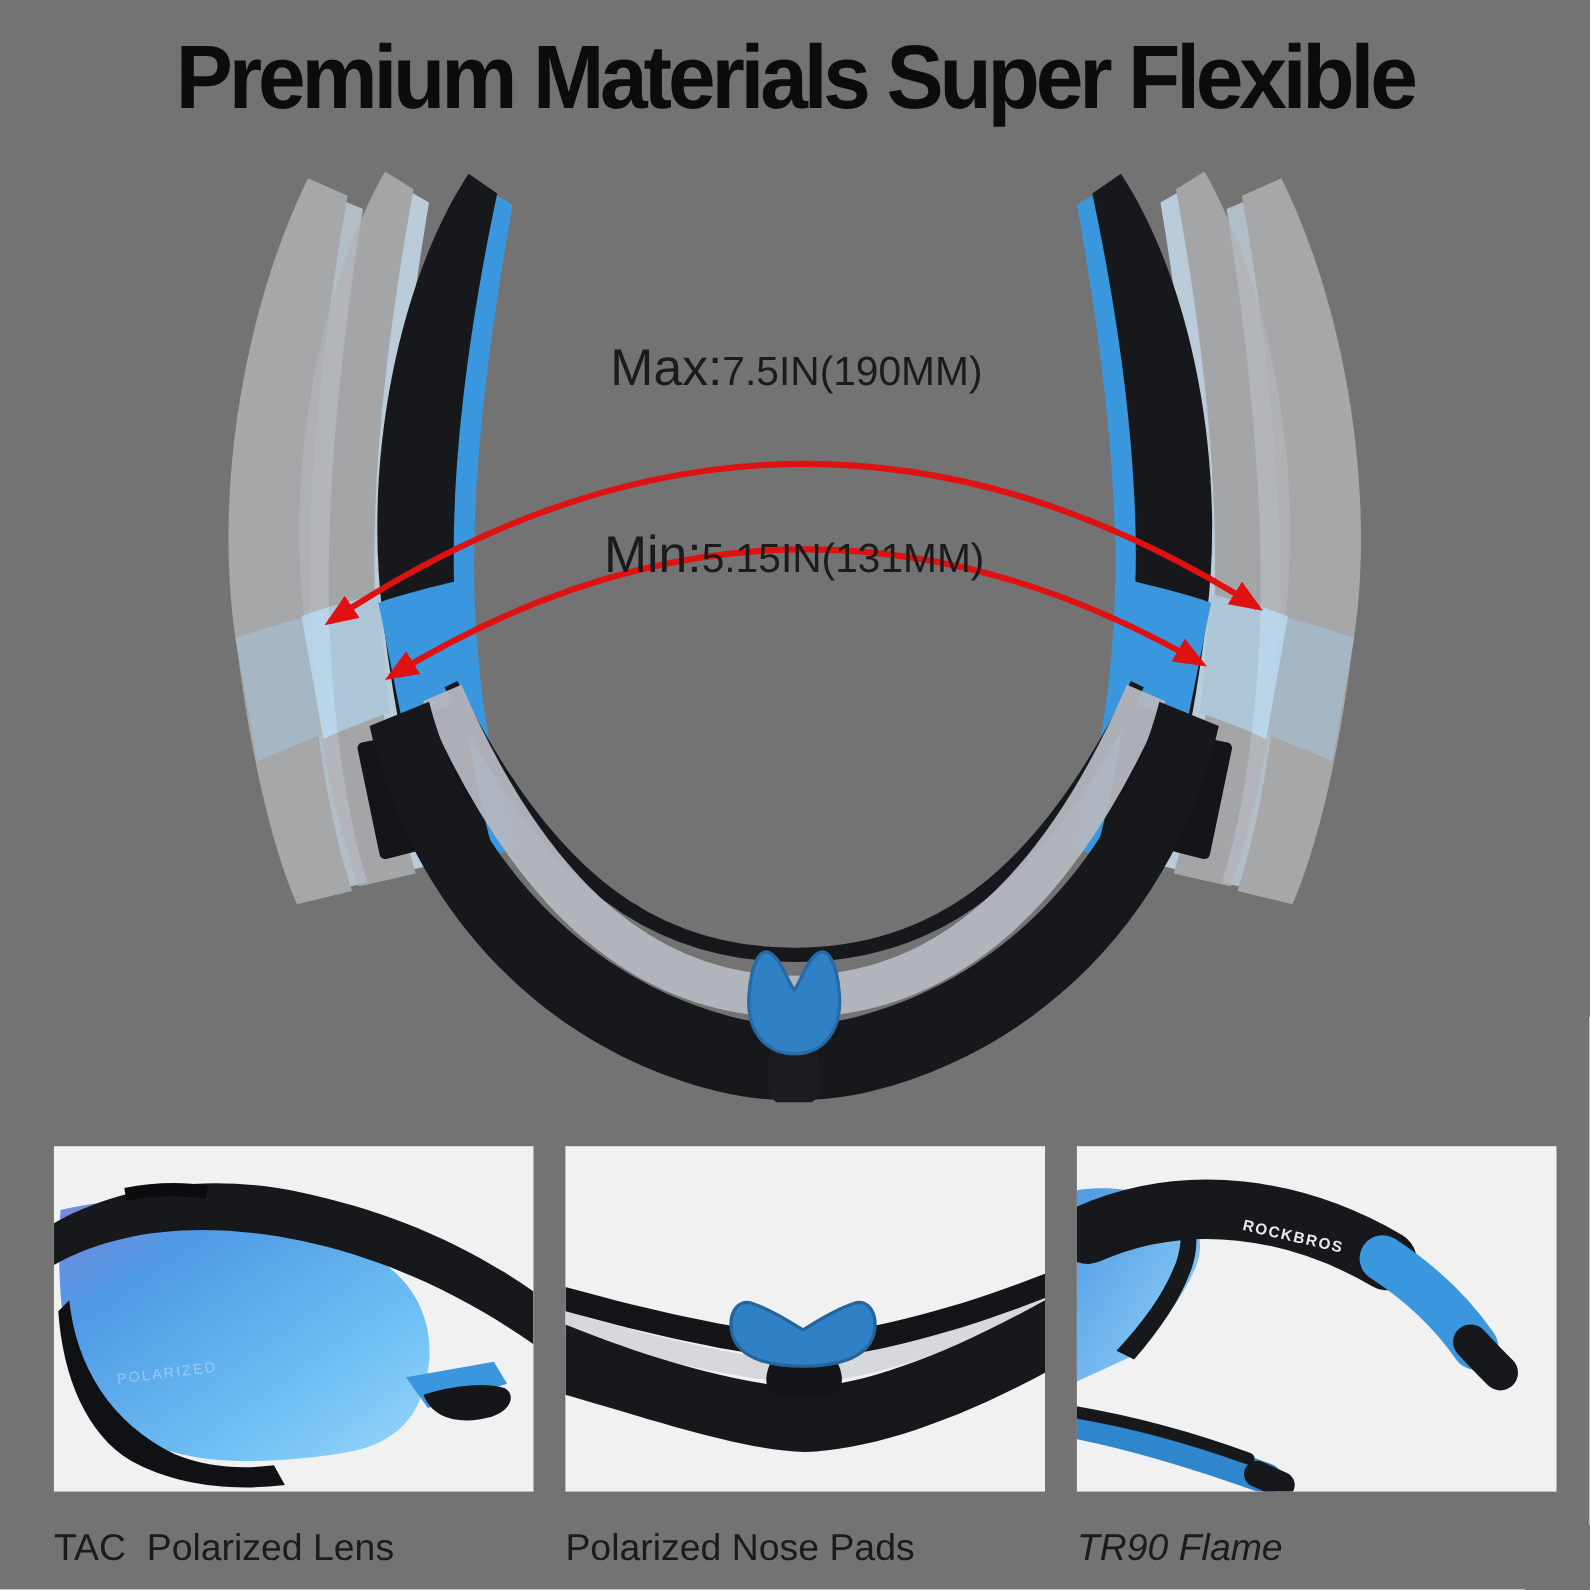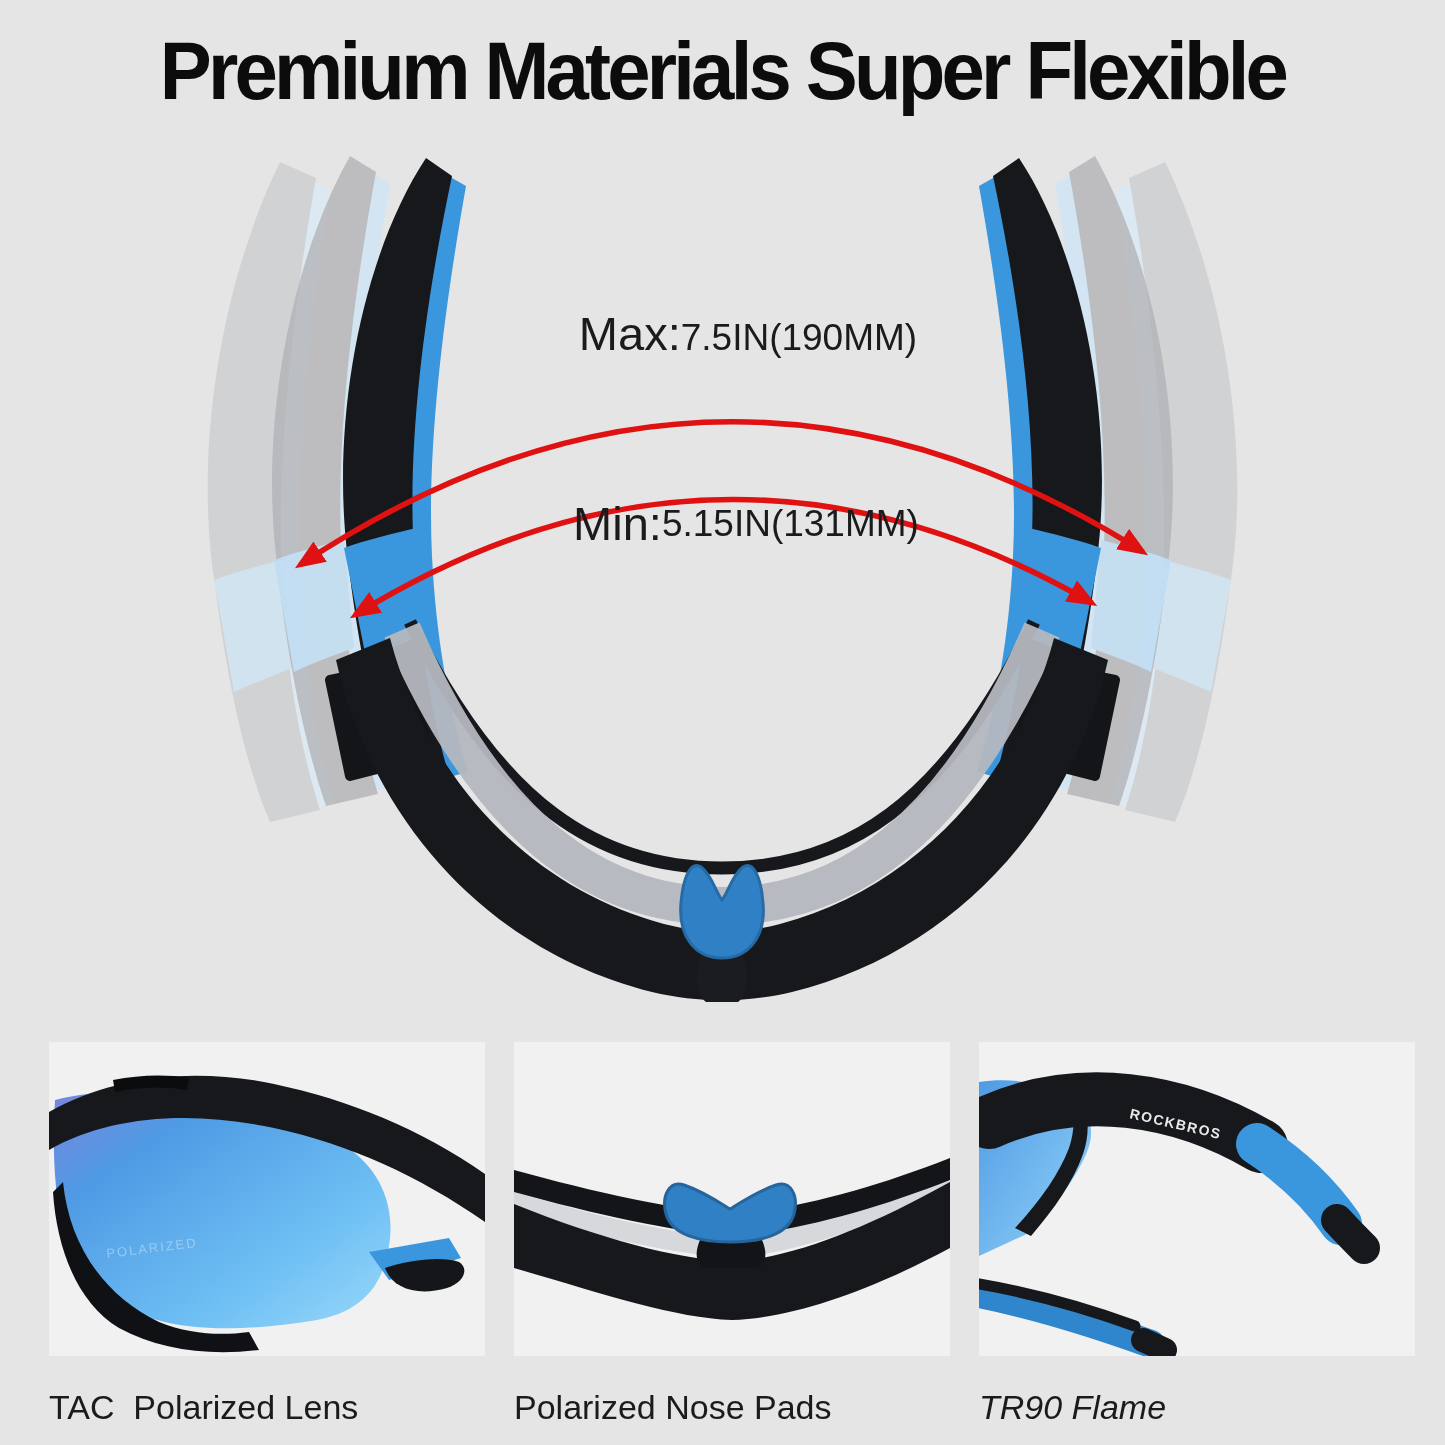--- a/index.html
+++ b/index.html
@@ -1,29 +1,29 @@
 <!DOCTYPE html>
 <html><head>
 <meta charset="utf-8">
 <style>
   html,body{margin:0;padding:0;background:#fff;}
-  .page{position:relative;width:1445px;height:1445px;background:#e5e5e5;overflow:hidden;
+  .page{position:relative;width:1445px;height:1445px;background:#737373;overflow:hidden;
         font-family:"Liberation Sans",sans-serif;}
   
   .title{position:absolute;left:0;top:24px;width:1445px;text-align:center;
          font-size:82px;font-weight:bold;color:#0c0c0c;letter-spacing:-4px;
          transform:scaleX(.95);transform-origin:center;white-space:nowrap;}
   
   .hero-svg{position:absolute;left:0;top:0;width:1445px;height:1030px;}
   .measure{position:absolute;display:flex;align-items:baseline;transform:translateX(-50%);
-           color:#1b1b1d;white-space:pre;margin-left:24px;}
+           color:#1b1b1d;white-space:pre;}
   .measure .lbl{font-size:47px;}
   .measure .val{font-size:37px;}
   .measure.max{left:724px;top:306px;}
-  .measure.min{left:722px;top:496px;align-items:center;}
+  .measure.min{left:722px;top:476px;}
   
   .panel{position:absolute;top:1042px;width:436px;height:314px;background:#f1f1f2;}
   .panel svg{display:block;width:436px;height:314px;}
   .panel.p1{left:49px;}
   .panel.p2{left:514px;}
   .panel.p3{left:979px;}
   .caption{position:absolute;top:1388px;width:436px;text-align:left;
            font-size:34px;color:#1b1b1b;white-space:pre;letter-spacing:0px;}
   .caption.c1{left:49px;}
   .caption.c2{left:514px;}

